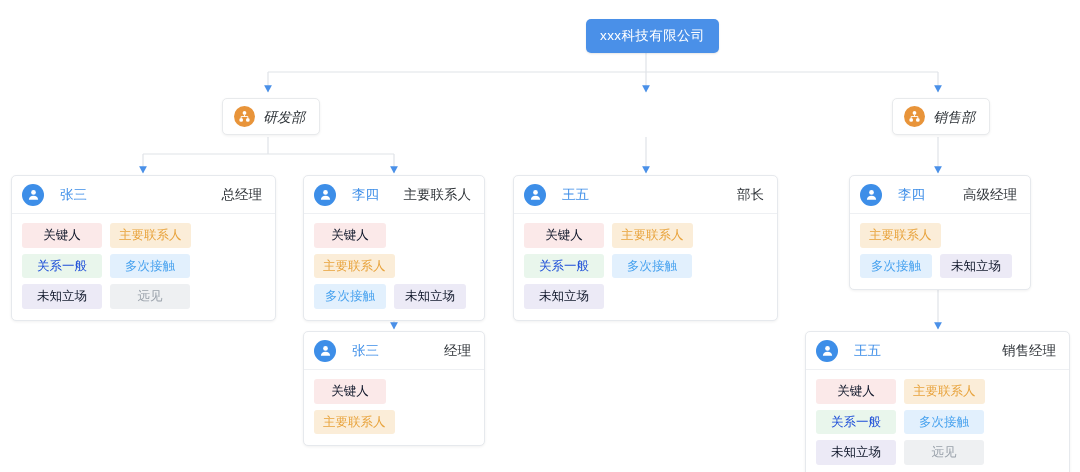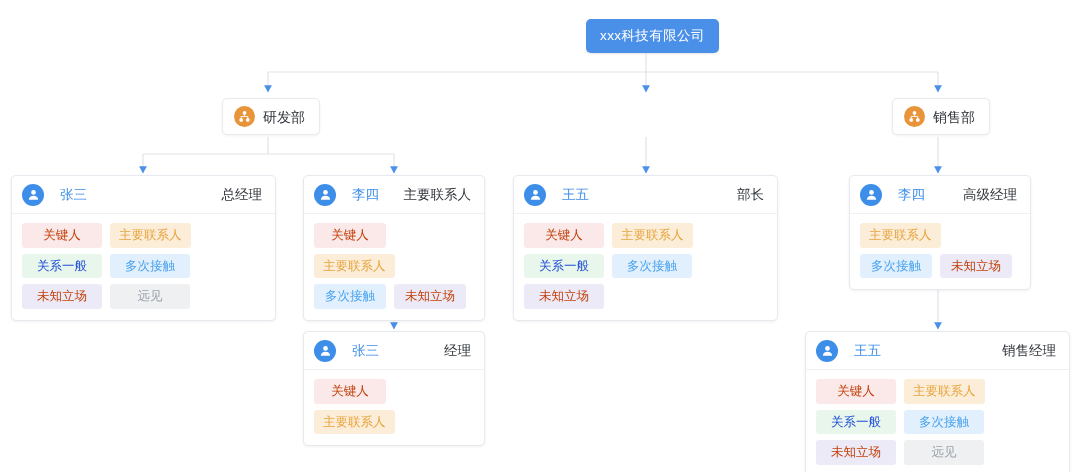--- a/index.html
+++ b/index.html
@@ -45,20 +45,21 @@
     position: absolute;
     display: flex;
     align-items: center;
     gap: 8px;
     background: #ffffff;
     border: 1px solid #e8eaec;
     border-radius: 5px;
     padding: 7px 14px 7px 11px;
     white-space: nowrap;
     box-shadow: 0 1px 3px rgba(0,0,0,.06);
+    font-style: italic;
   }
   .dept-icon {
     width: 21px; height: 21px;
     border-radius: 50%;
     background: #e8943a;
     display: flex;
     align-items: center;
     justify-content: center;
     flex: none;
   }
@@ -115,25 +116,25 @@
   }
   .tag {
     font-size: 12.5px;
     line-height: 1;
     padding: 6px 9px;
     border-radius: 3px;
     white-space: nowrap;
     text-align: center;
   }
   
-  .tag-key      { background: #fbe9e9; color: #c2410c; }
+  .tag-key      { background: #fbe9e9; color: #0f172a; }
   .tag-contact  { background: #fbedd8; color: #e8a33c; }
   .tag-relation { background: #e9f6ec; color: #1d4ed8; }
   .tag-touch    { background: #e2f0fd; color: #4aa3ef; }
-  .tag-unknown  { background: #eceaf6; color: #c2410c; }
+  .tag-unknown  { background: #eceaf6; color: #0f172a; }
   .tag-vision   { background: #eef0f2; color: #9aa2ab; }
 
   
   .tw-72 .tag { min-width: 72px; }
   .tw-80 .tag { min-width: 80px; }
 </style>
 </head>
 <body>
 
 <div id="chart-root">

